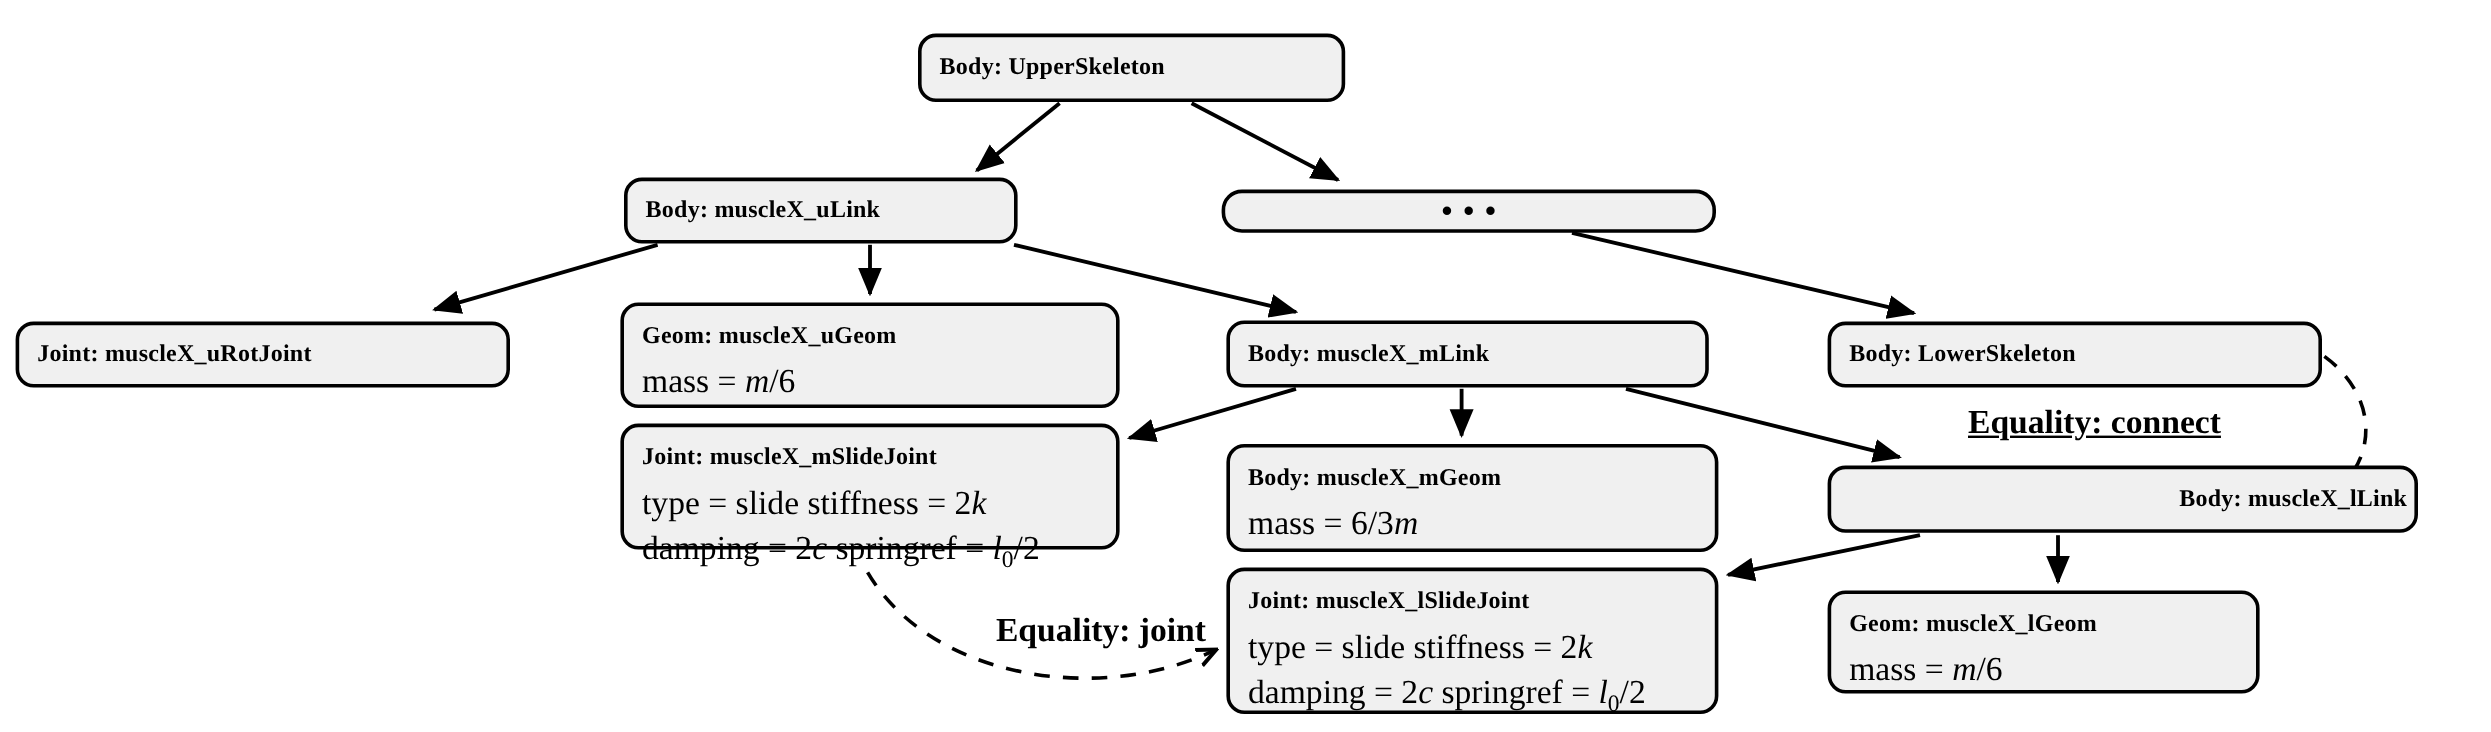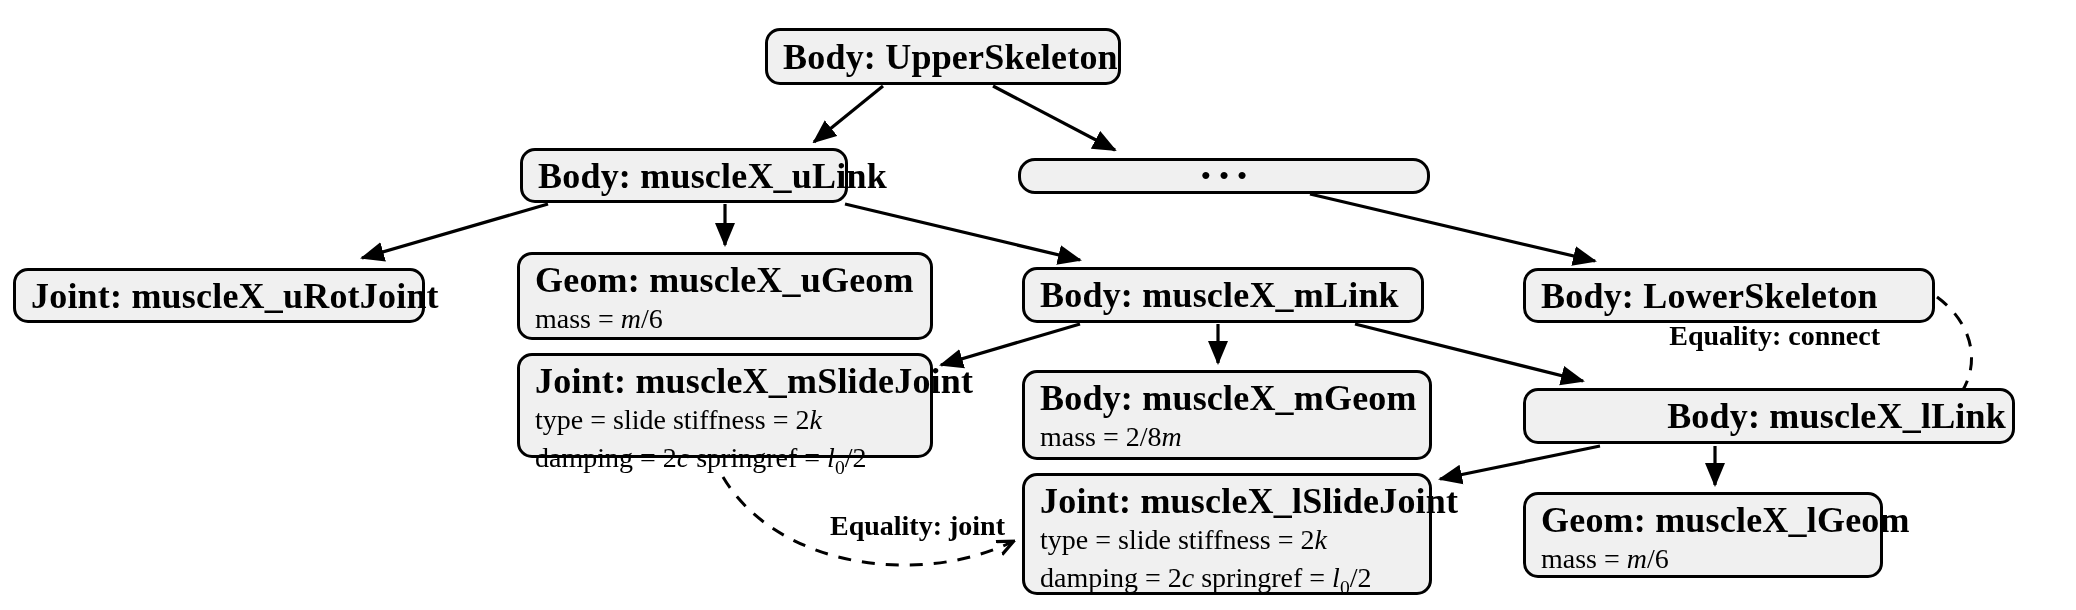--- a/index.html
+++ b/index.html
@@ -2,21 +2,21 @@
 <html><head>
 <meta charset="utf-8">
 <style>
   html,body{margin:0;padding:0;background:#ffffff;}
   #canvas{position:relative;width:2076px;height:610px;background:#ffffff;overflow:hidden;
           font-family:"Liberation Serif","DejaVu Serif",serif;color:#000;}
   #edges{position:absolute;left:0;top:0;width:2076px;height:610px;}
   .node{position:absolute;background:#f0f0f0;border:3.5px solid #000;border-radius:15px;
         box-sizing:border-box;padding-left:15px;padding-right:6px;}
   .single{display:flex;align-items:center;}
-  .title{font-weight:bold;font-size:36px;white-space:nowrap;letter-spacing:0.2px;}
+  .title{font-weight:bold;font-size:20px;white-space:nowrap;letter-spacing:0.2px;}
   .attr{font-size:28px;line-height:38px;white-space:nowrap;}
   .multi{padding-top:5px;}
   .multi .title{line-height:40px;}
   .dotsbox{display:flex;align-items:center;justify-content:center;padding:0;}
   .dots{font-weight:bold;font-size:26px;letter-spacing:9px;text-indent:9px;line-height:1;}
   .edge-label{position:absolute;font-weight:bold;font-size:28px;white-space:nowrap;}
   sub{font-size:70%;}
 </style>
 </head>
 <body>
@@ -77,21 +77,21 @@
     <div class="attr"><span>type = slide stiffness = 2</span><span style="font-style: italic;">k</span></div>
     <div class="attr"><span>damping = 2</span><span style="font-style: italic;">c</span><span> springref = </span><span style="font-style: italic;">l</span><sub>0</sub><span>/2</span></div>
   </div>
 
   <div class="node single" style="left:1022px;top:267px;width:402px;height:56px;">
     <div class="title">Body: muscleX_mLink</div>
   </div>
 
   <div class="node multi" style="left:1022px;top:370px;width:410px;height:90px;">
     <div class="title">Body: muscleX_mGeom</div>
-    <div class="attr"><span>mass = 2/8</span><span style="font-style: italic;">m</span></div>
+    <div class="attr"><span>mass = 6/3</span><span style="font-style: italic;">m</span></div>
   </div>
 
   <div class="node multi" style="left:1022px;top:473px;width:410px;height:122px;">
     <div class="title">Joint: muscleX_lSlideJoint</div>
     <div class="attr"><span>type = slide stiffness = 2</span><span style="font-style: italic;">k</span></div>
     <div class="attr"><span>damping = 2</span><span style="font-style: italic;">c</span><span> springref = </span><span style="font-style: italic;">l</span><sub>0</sub><span>/2</span></div>
   </div>
 
   <div class="node single" style="left:1523px;top:268px;width:412px;height:55px;">
     <div class="title">Body: LowerSkeleton</div>
@@ -99,17 +99,17 @@
 
   <div class="node single" style="left:1523px;top:388px;width:492px;height:56px;justify-content:flex-end;">
     <div class="title">Body: muscleX_lLink</div>
   </div>
 
   <div class="node multi" style="left:1523px;top:492px;width:360px;height:86px;">
     <div class="title">Geom: muscleX_lGeom</div>
     <div class="attr"><span>mass = </span><span style="font-style: italic;">m</span><span>/6</span></div>
   </div>
 
-  <div class="edge-label" style="left:1640px;top:320px;width:240px;text-align:right;">Equality: connect</div>
+  <div class="edge-label" style="left:1640px;top:337px;width:240px;text-align:left;text-decoration:underline;">Equality: connect</div>
 
   <div class="edge-label" style="left:798px;top:510px;width:207px;text-align:right;">Equality: joint</div>
 
 </div>
 
 </body></html>

